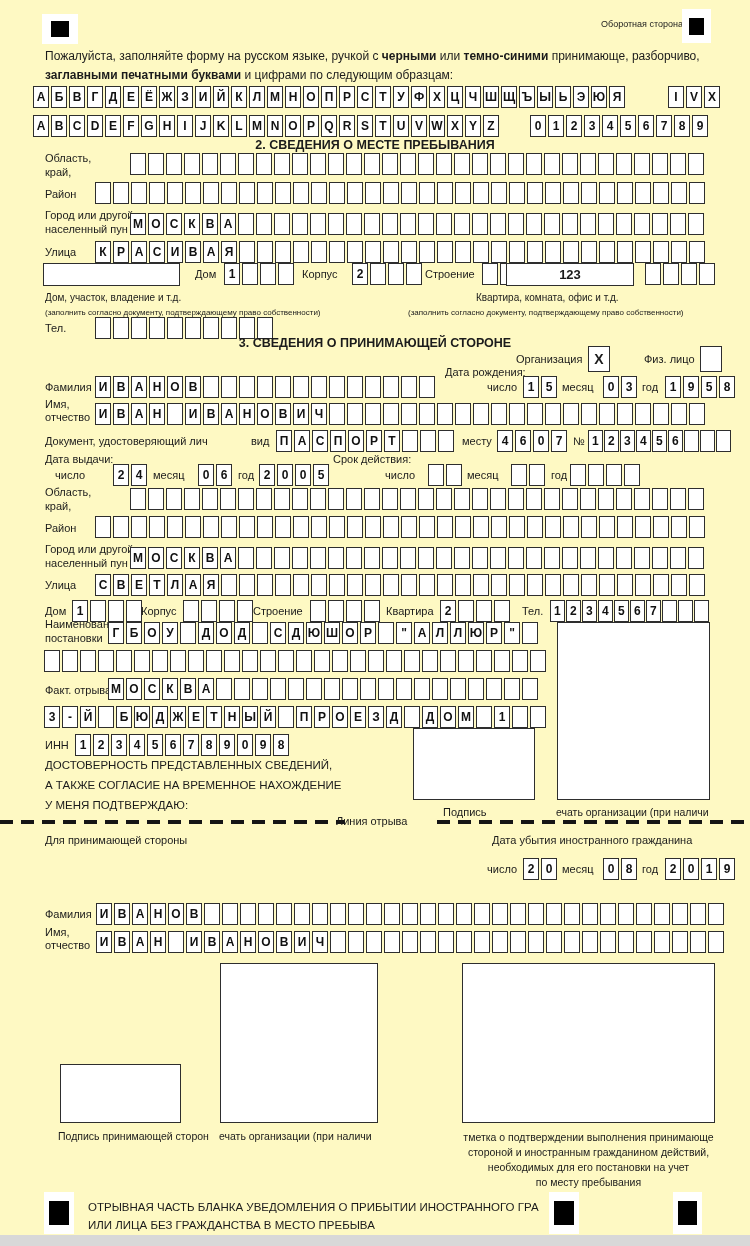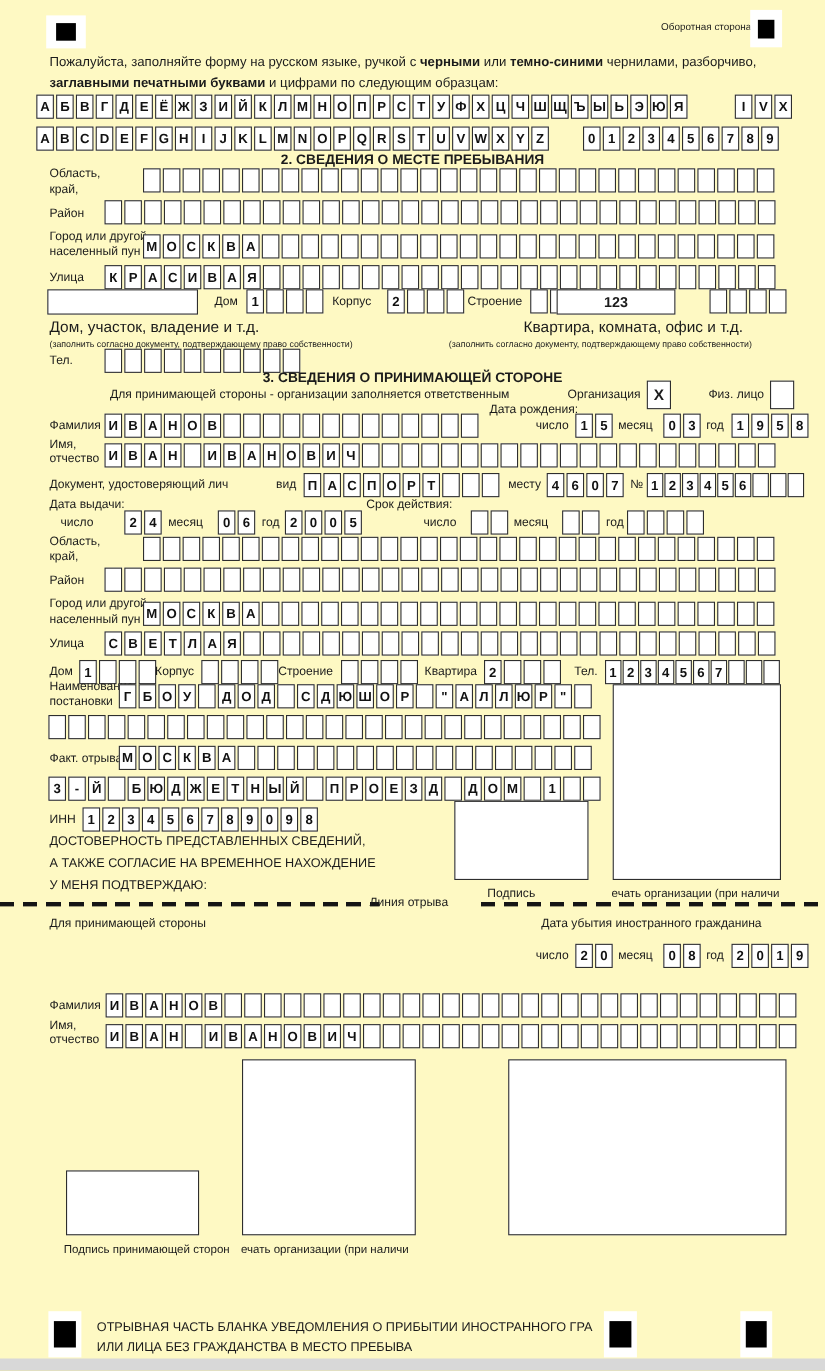--- a/index.html
+++ b/index.html
@@ -1,20 +1,20 @@
 <!DOCTYPE html>
 <html><head>
 <meta charset="utf-8">
 <style>
   html,body{margin:0;padding:0;}
   body{font-family:"Liberation Sans", sans-serif; background:#9a9a9a;}
   #form{position:relative; width:750px; height:1246px; background:#fef9c3; overflow:hidden; color:#1b1b1b;}
   .abs{position:absolute;}
   .lbl{position:absolute; font-size:11px; line-height:13px; color:#1b1b1b; white-space:nowrap;}
-  .small{font-size:14px;}
+  .small{font-size:10px;}
   .tiny{font-size:8px;}
   .b{font-weight:400;}
   .boxrow{position:absolute; display:flex; gap:2px;}
   .boxrow.tight{gap:1.5px;}
   .cbox{box-sizing:border-box; flex:0 0 auto; width:16px; height:22px; background:#ffffff; border:1.5px solid #2e2e2e;
         display:flex; align-items:center; justify-content:center; font-weight:700; font-size:12px; color:#111;}
   .tight .cbox{width:14.5px;}
   .wbox{position:absolute; box-sizing:border-box; background:#ffffff; border:1.5px solid #2e2e2e;}
   .center-txt{display:flex; align-items:center; justify-content:center; font-weight:700; font-size:13px;}
   .sec-title{position:absolute; left:0; width:750px; text-align:center; font-weight:700; font-size:12.5px;}
@@ -32,21 +32,21 @@
 
   <div class="mark-wrap" style="left:42px;top:14px;width:36px;height:30px;">
       <div class="mark" style="width:18px;height:16px;"></div>
     </div>
   <div class="lbl" style="left:601px;top:18px;font-size:9px;">Оборотная сторона</div>
   <div class="mark-wrap" style="left:682px;top:9px;width:29px;height:34px;">
       <div class="mark" style="width:15px;height:17px;"></div>
     </div>
 
   <div class="abs" style="left:45px;top:47px;width:665px;font-size:12px;line-height:19px;">
-    <div><span>Пожалуйста, заполняйте форму на русском языке, ручкой с </span><b>черными</b><span> или </span><b>темно-синими</b><span> чернилами, разборчиво,</span></div>
+    <div><span>Пожалуйста, заполняйте форму на русском языке, ручкой с </span><b>черными</b><span> или </span><b>темно-синими</b><span> принимающе, разборчиво,</span></div>
     <div><b>заглавными печатными буквами</b><span> и цифрами по следующим образцам:</span></div>
   </div>
 
   <div class="boxrow" style="left:33px;top:86px;">
       <span class="cbox">А</span>
       <span class="cbox">Б</span>
       <span class="cbox">В</span>
       <span class="cbox">Г</span>
       <span class="cbox">Д</span>
       <span class="cbox">Е</span>
@@ -290,21 +290,21 @@
       <span class="cbox"></span>
       <span class="cbox"></span>
       <span class="cbox"></span>
     </div>
   <div class="lbl" style="left:425px;top:268px;">Строение</div>
   <div class="boxrow" style="left:482px;top:263px;">
       <span class="cbox"></span>
       <span class="cbox"></span>
       <span class="cbox"></span>
     </div>
-  <div class="wbox center-txt" style="left:506px;top:263px;width:108px;height:23px;">123</div>
+  <div class="wbox center-txt" style="left:506px;top:263px;width:128px;height:23px;">123</div>
   <div class="boxrow" style="left:645px;top:263px;">
       <span class="cbox"></span>
       <span class="cbox"></span>
       <span class="cbox"></span>
       <span class="cbox"></span>
     </div>
 
   <div class="lbl small" style="left:45px;top:291px;">Дом, участок, владение и т.д.</div>
   <div class="lbl small" style="left:476px;top:291px;">Квартира, комната, офис и т.д.</div>
   <div class="lbl tiny" style="left:45px;top:306px;">(заполнить согласно документу, подтверждающему право собственности)</div>
@@ -319,21 +319,20 @@
       <span class="cbox"></span>
       <span class="cbox"></span>
       <span class="cbox"></span>
       <span class="cbox"></span>
       <span class="cbox"></span>
       <span class="cbox"></span>
     </div>
 
   <div class="sec-title" style="top:336px;">3. СВЕДЕНИЯ О ПРИНИМАЮЩЕЙ СТОРОНЕ</div>
 
-  <div class="lbl" style="left:100px;top:353px;">Для принимающей стороны - организации заполняется ответственным</div>
   <div class="lbl" style="left:516px;top:353px;">Организация</div>
   <div class="chk" style="left:588px;top:346px;">X</div>
   <div class="lbl" style="left:644px;top:353px;">Физ. лицо</div>
   <div class="chk" style="left:700px;top:346px;"></div>
 
   <div class="lbl" style="left:445px;top:366px;">Дата рождения:</div>
 
   <div class="lbl" style="left:45px;top:381px;">Фамилия</div>
   <div class="boxrow" style="left:95px;top:376px;">
       <span class="cbox">И</span>
@@ -923,20 +922,26 @@
       <span class="cbox"></span>
       <span class="cbox"></span>
     </div>
 
   <div class="wbox" style="left:60px;top:1064px;width:121px;height:59px;"></div>
   <div class="wbox" style="left:220px;top:963px;width:158px;height:160px;"></div>
   <div class="wbox" style="left:462px;top:963px;width:253px;height:160px;"></div>
 
   <div class="lbl" style="left:58px;top:1130px;font-size:10.5px;">Подпись принимающей сторон</div>
   <div class="lbl" style="left:219px;top:1130px;font-size:10.5px;">ечать организации (при наличи</div>
+  <div class="notes" style="left:462px;top:1130px;width:253px;">
+    <div>тметка о подтверждении выполнения принимающе</div>
+    <div>стороной и иностранным гражданином действий,</div>
+    <div>необходимых для его постановки на учет</div>
+    <div>по месту пребывания</div>
+  </div>
 
   <div class="mark-wrap" style="left:44px;top:1192px;width:30px;height:42px;">
       <div class="mark" style="width:20px;height:24px;"></div>
     </div>
   <div class="abs b" style="left:88px;top:1198px;font-size:11.5px;line-height:18px;">
     <div>ОТРЫВНАЯ ЧАСТЬ БЛАНКА УВЕДОМЛЕНИЯ О ПРИБЫТИИ ИНОСТРАННОГО ГРА</div>
     <div>ИЛИ ЛИЦА БЕЗ ГРАЖДАНСТВА В МЕСТО ПРЕБЫВА</div>
   </div>
   <div class="mark-wrap" style="left:549px;top:1192px;width:30px;height:42px;">
       <div class="mark" style="width:20px;height:24px;"></div>

